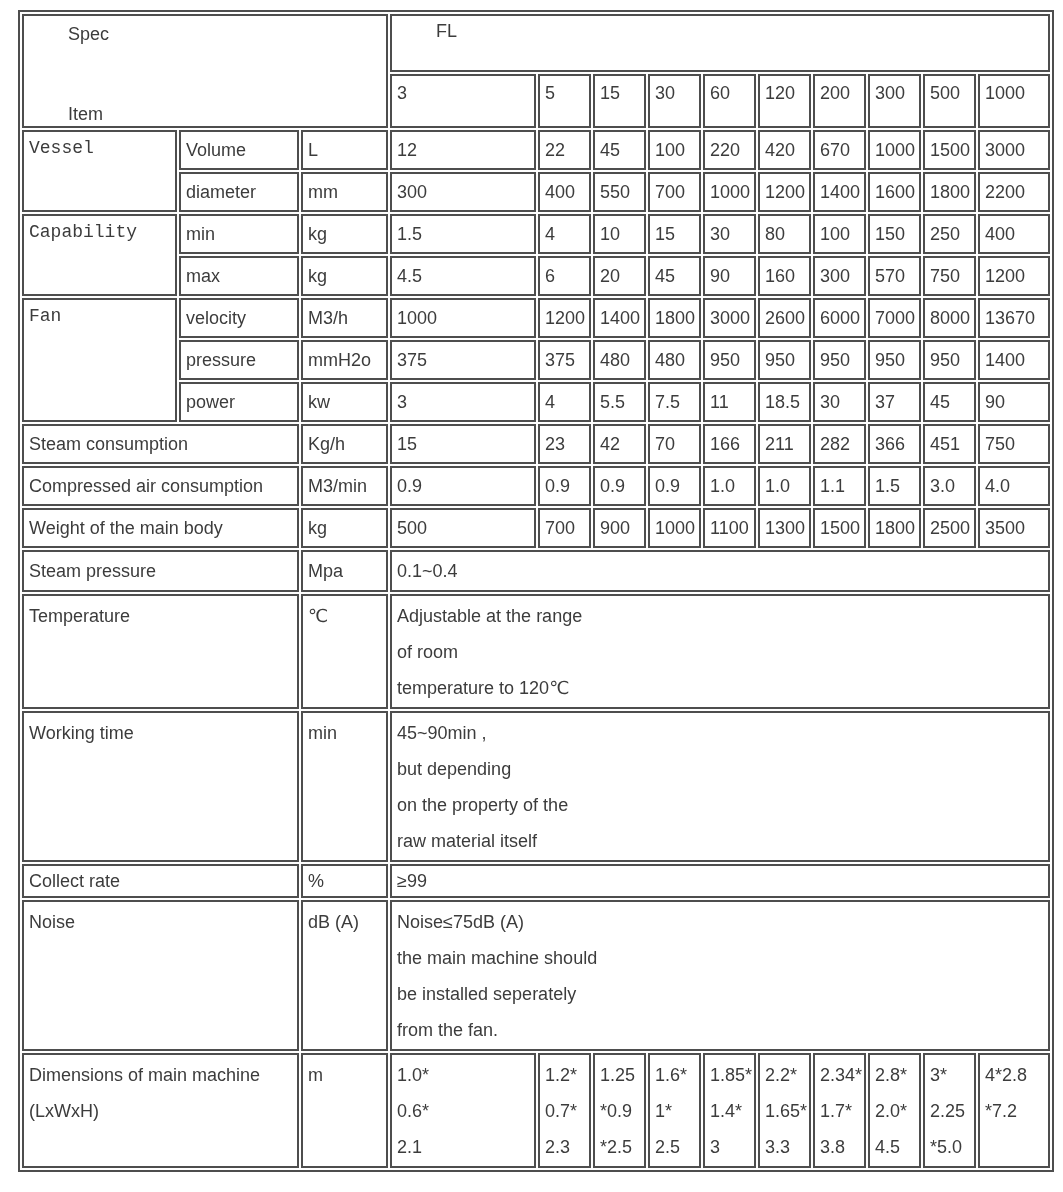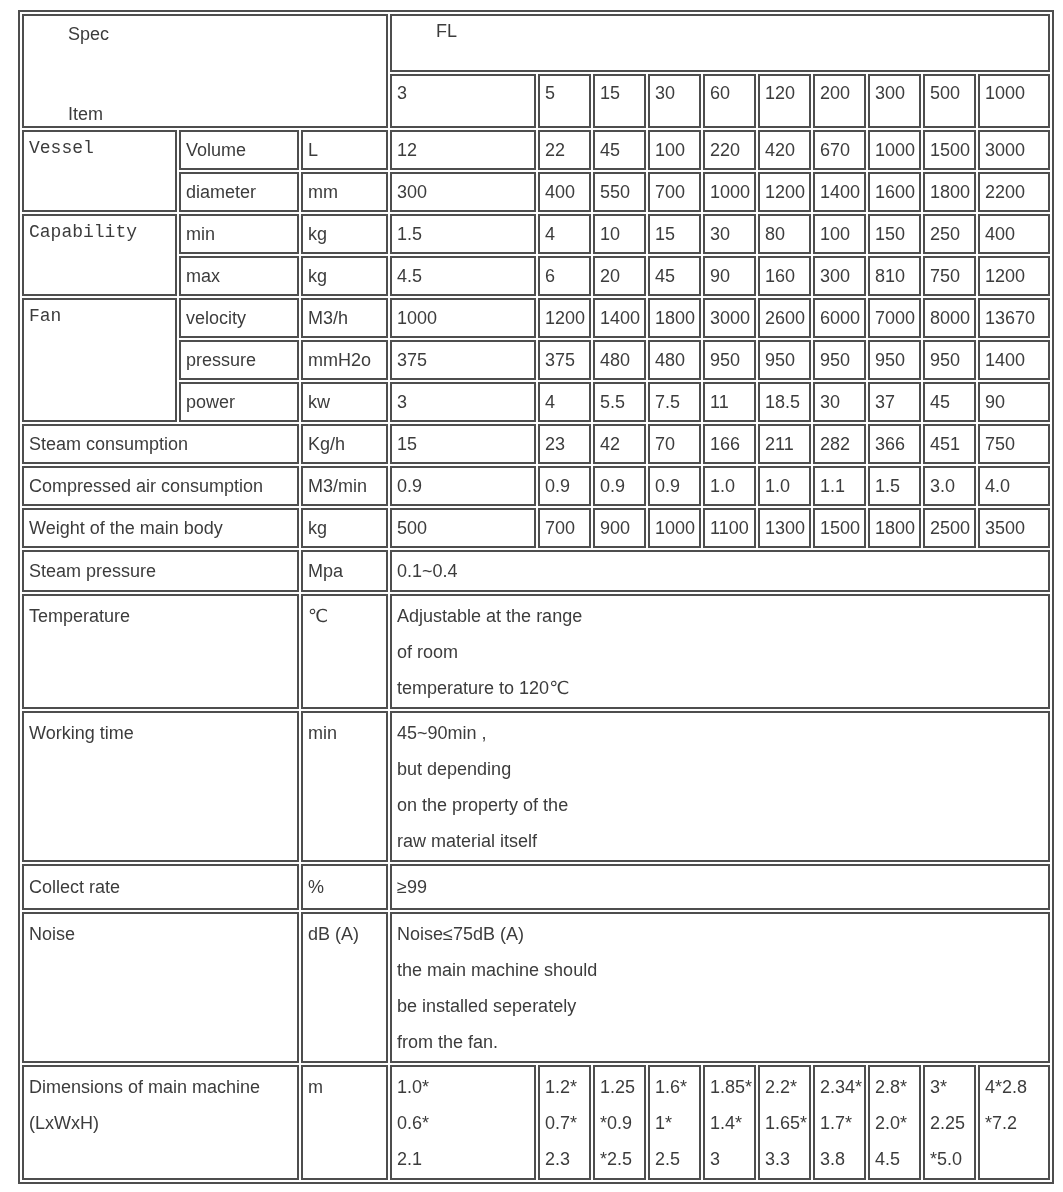--- a/index.html
+++ b/index.html
@@ -23,21 +23,21 @@
     white-space:nowrap;
     background:#fff;
   }
   .top{vertical-align:top;padding-top:5px;font-family:Liberation Mono, monospace;}
   tr.rfl{height:54px;}
   tr.rfl td{vertical-align:top;padding-top:4px;padding-left:44px;}
   tr.rmodels{height:50px;}
   tr.rmodels td{vertical-align:top;padding-top:6px;}
   tr.rstd{height:40px;}
   tr.rsp{height:42px;}
-  tr.rcr{height:46px;}
+  tr.rcr{height:34px;}
   tr.rml > td{vertical-align:top;padding-top:2px;}
   .ln{line-height:36px;}
   .corner-box{height:102px;display:flex;flex-direction:column;justify-content:space-between;padding-top:3px;}
 </style>
 </head>
 <body>
 
 <div class="page">
 <table class="spec">
   <colgroup>
@@ -127,21 +127,21 @@
   <tr class="rstd">
     <td>max</td>
     <td>kg</td>
     <td>4.5</td>
     <td>6</td>
     <td>20</td>
     <td>45</td>
     <td>90</td>
     <td>160</td>
     <td>300</td>
-    <td>810</td>
+    <td>570</td>
     <td>750</td>
     <td>1200</td>
   </tr>
 
   <tr class="rstd">
     <td class="top" rowspan="3">Fan</td>
     <td>velocity</td>
     <td>M3/h</td>
     <td>1000</td>
     <td>1200</td>

